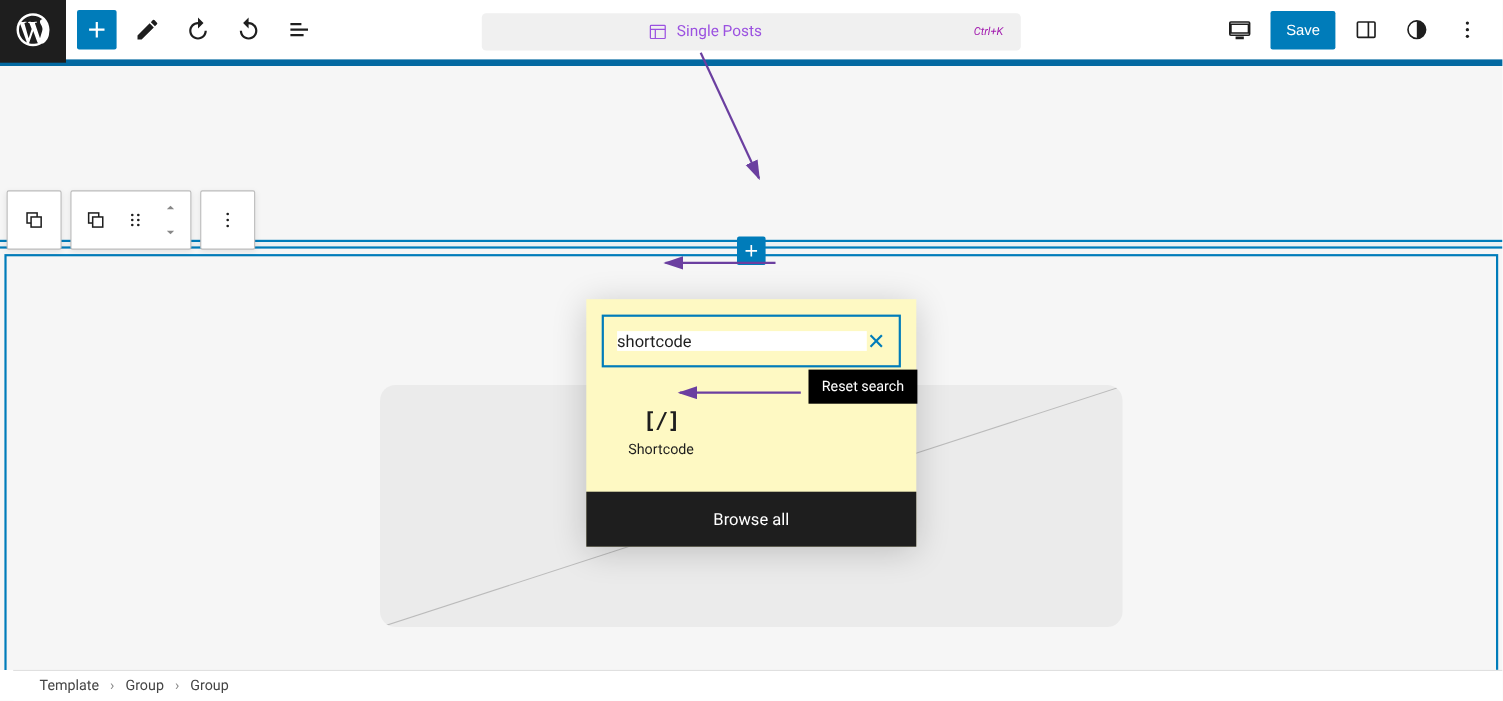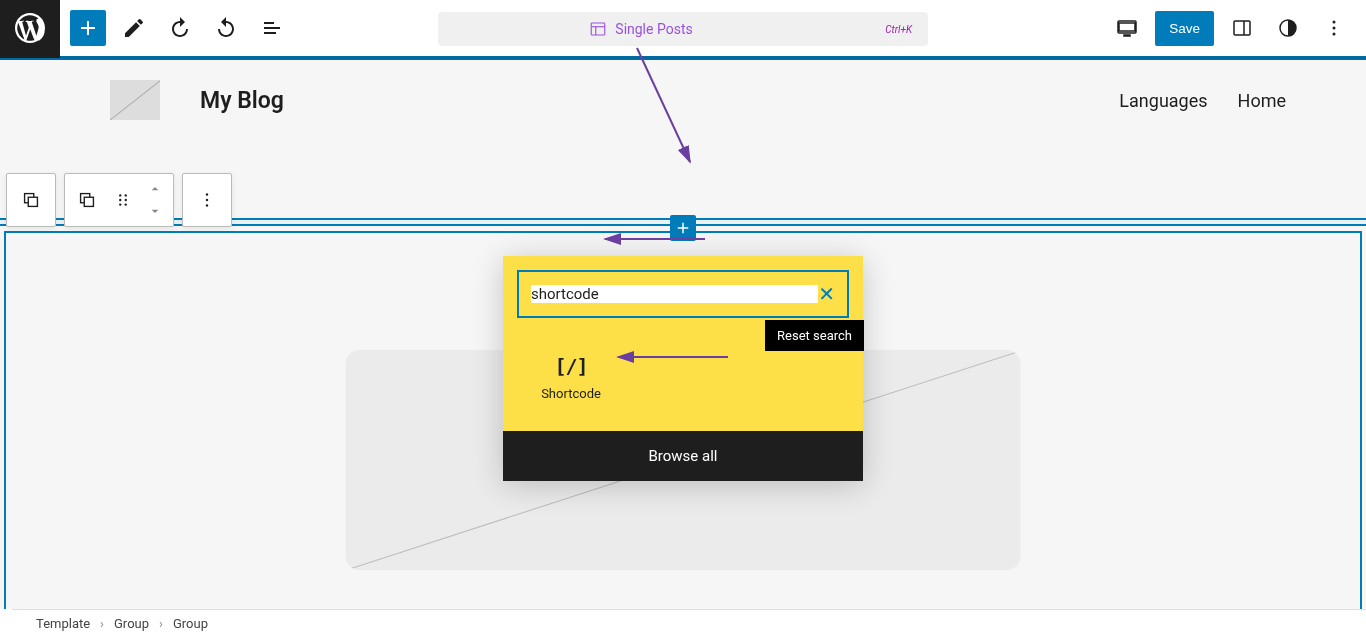--- a/index.html
+++ b/index.html
@@ -1,19 +1,19 @@
 <!DOCTYPE html>
 <html><head>
   <meta charset="utf-8">
   <style>
     * { box-sizing: border-box; margin: 0; padding: 0; }
     body { font-family: -apple-system, BlinkMacSystemFont, "Segoe UI", Roboto, sans-serif; background: #fff; overflow: hidden; width: 1366px; height: 637px; position: relative; }
     
     
-    .top-toolbar { height: 60px; display: flex; align-items: center; gap: 6px; padding: 0 6px 0 0; border-bottom: 4px solid #0369a1; }
+    .top-toolbar { height: 60px; display: flex; align-items: center; gap: 6px; padding: 0 6px 0 0; border-bottom: 6px solid #0369a1; }
     .wp-logo { width: 60px; height: 60px; background: #1e1e1e; display: flex; align-items: center; justify-content: center; }
     .wp-logo svg { fill: #fff; width: 36px; height: 36px; }
     .tb-btn { width: 36px; height: 36px; display: flex; align-items: center; justify-content: center; border: none; background: transparent; cursor: pointer; border-radius: 2px; margin-left: 4px; }
     .tb-btn-primary { background: #007cba; color: #fff; }
     .tb-btn svg { width: 24px; height: 24px; fill: #1e1e1e; }
     .tb-btn-primary svg { fill: #fff; }
     
     .center-area { position: absolute; left: 50%; top: 12px; transform: translateX(-50%); display: flex; align-items: center; }
     .template-chip { display: flex; align-items: center; gap: 8px; background: #f0f0f0; padding: 8px 100px 8px 16px; border-radius: 4px; color: #9b51e0; font-size: 14px; position: relative; width: 490px; justify-content: center; }
     .template-chip .tpl-icon { display: inline-flex; }
@@ -49,21 +49,21 @@
     .sel-box { position: absolute; top: 171px; left: 4px; right: 4px; border: 2px solid #007cba; bottom: -200px; }
     
     .insert-plus { position: absolute; top: 155px; left: 50%; transform: translateX(-50%); width: 26px; height: 26px; background: #007cba; border-radius: 2px; display: flex; align-items: center; justify-content: center; z-index: 60; }
     .insert-plus svg { fill: #fff; width: 18px; height: 18px; }
     
     
     .featured-ph { position: absolute; top: 290px; left: 50%; transform: translateX(-50%); width: 675px; height: 220px; background: #ebebeb; border-radius: 14px; overflow: hidden; }
     .featured-ph::before { content:''; position:absolute; width:200%; height:1px; background:#bbb; top:50%; left:-50%; transform: rotate(-18deg); }
     
     
-    .inserter-popover { position: absolute; top: 196px; left: 50%; transform: translateX(-50%); width: 360px; background: #fde047; box-shadow: 0 4px 30px rgba(0,0,0,0.2); z-index: 200; }
+    .inserter-popover { position: absolute; top: 212px; left: 50%; transform: translateX(-50%); width: 300px; background: #fef9c3; box-shadow: 0 4px 30px rgba(0,0,0,0.2); z-index: 200; }
     .inserter-search-wrap { padding: 14px; }
     .inserter-search { display:flex; align-items:center; border: 2px solid #007cba; height: 48px; padding: 0 12px; }
     .inserter-search input { flex:1; border:none; outline:none; font-size: 15px; color:#1e1e1e; font-family: inherit; }
     .inserter-search .clear { color:#007cba; font-size: 20px; cursor:pointer; font-weight: 300; }
     .tooltip { position:absolute; top: 64px; right: -1px; background:#000; color:#fff; font-size:13px; padding: 8px 12px; white-space: nowrap; margin-left: 16px; }
     .inserter-results { padding: 12px 14px 20px; }
     .result-item { display:flex; flex-direction: column; align-items: center; width: 108px; gap: 8px; cursor:pointer; padding: 10px 0; }
     .result-item .ricon { font-family: monospace; font-size: 20px; color:#1e1e1e; font-weight: 600; letter-spacing: -1px; }
     .result-item .rlabel { font-size: 13px; color:#1e1e1e; }
     .browse-all { background: #1e1e1e; color: #fff; text-align: center; padding: 16px; font-size: 15px; cursor:pointer; }
@@ -147,28 +147,20 @@
       <svg viewBox="0 0 24 24">
           <circle cx="12" cy="6" r="1.5"></circle>
           <circle cx="12" cy="12" r="1.5"></circle>
           <circle cx="12" cy="18" r="1.5"></circle>
         </svg>
     </button>
   </div>
 </div>
 
 <div class="canvas">
-  <div class="site-header">
-    <div class="site-logo-ph"></div>
-    <div class="site-title">My Blog</div>
-    <div class="nav-links">
-      <span>Languages</span>
-      <span>Home</span>
-    </div>
-  </div>
 
   <div class="block-toolbar-group">
     <div class="block-toolbar small">
       <button class="bt-btn">
         <svg viewBox="0 0 24 24">
             <rect x="5" y="5" width="10" height="10" fill="none" stroke="#1e1e1e" stroke-width="1.5"></rect>
             <rect x="9" y="9" width="10" height="10" fill="#fff" stroke="#1e1e1e" stroke-width="1.5"></rect>
           </svg>
       </button>
     </div>

